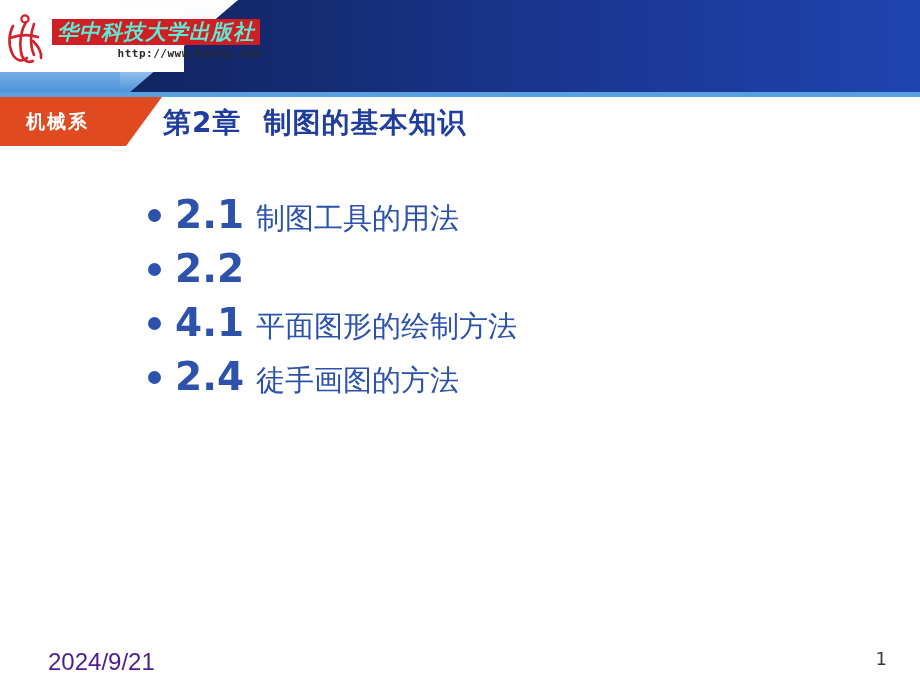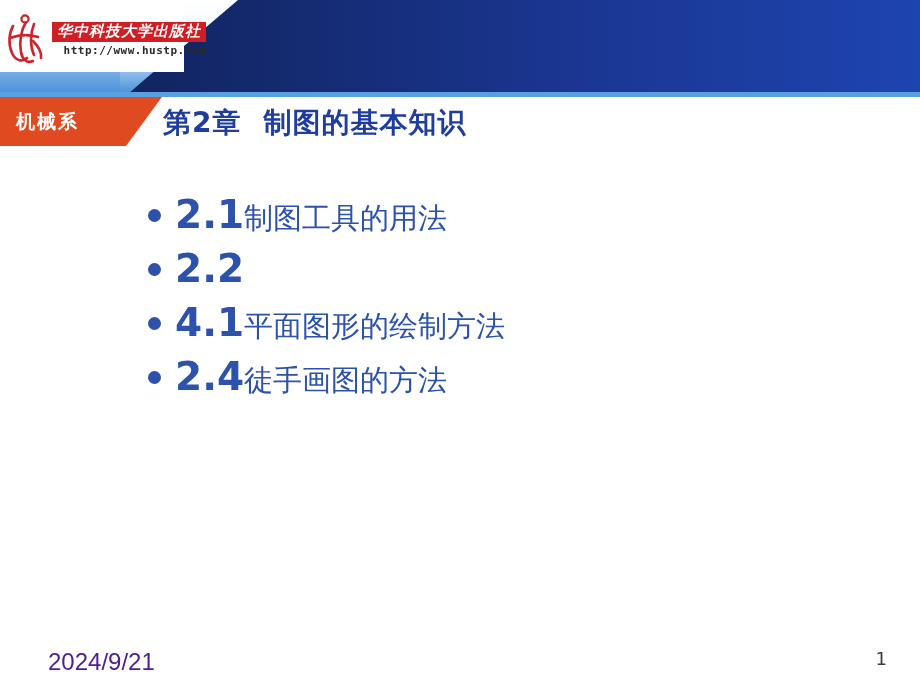--- a/index.html
+++ b/index.html
@@ -81,23 +81,23 @@
   }
   .logo-mark svg { display: block; }
   .logo-text-col {
     display: flex;
     flex-direction: column;
     justify-content: center;
     gap: 3px;
   }
   .logo-cn {
     background: #cf1f24;
-    color: #ffffff;
+    color: #5eead4;
     font-family: "DejaVu Serif", "Liberation Serif", serif;
-    font-size: 15px;
+    font-size: 21px;
     font-weight: bold;
     letter-spacing: 1px;
     padding: 2px 5px 3px 5px;
     line-height: 1;
     white-space: nowrap;
     font-style: italic;
   }
   .logo-url {
     color: #2a2a2a;
     font-family: "DejaVu Sans Mono", "Liberation Mono", monospace;
@@ -120,21 +120,21 @@
     -webkit-clip-path: polygon(0 0, 162px 0, 126px 49px, 0 49px);
     clip-path: polygon(0 0, 162px 0, 126px 49px, 0 49px);
     display: flex;
     align-items: center;
   }
   .dept-label {
     color: #ffffff;
     font-size: 19px;
     font-weight: bold;
     letter-spacing: 2px;
-    padding-left: 16px;
+    padding-left: 26px;
     font-family: "DejaVu Sans", "Liberation Sans", sans-serif;
   }
 
   
   .slide-title {
     position: absolute;
     left: 163px;
     top: 104px;
     color: #1f3d9e;
     font-size: 28px;
@@ -173,21 +173,21 @@
     color: #2c52ab;
     font-size: 39px;
     font-weight: bold;
     letter-spacing: 0px;
     font-family: "DejaVu Sans", "Liberation Sans", sans-serif;
   }
   .bullet-text {
     color: #2c52ab;
     font-size: 29px;
     font-weight: normal;
-    margin-left: 0;
+    margin-left: 12px;
     font-family: "DejaVu Sans", "Liberation Sans", sans-serif;
   }
 
   
   .footer-date {
     position: absolute;
     left: 48px;
     top: 648px;
     color: #4c1d95;
     font-size: 24px;

